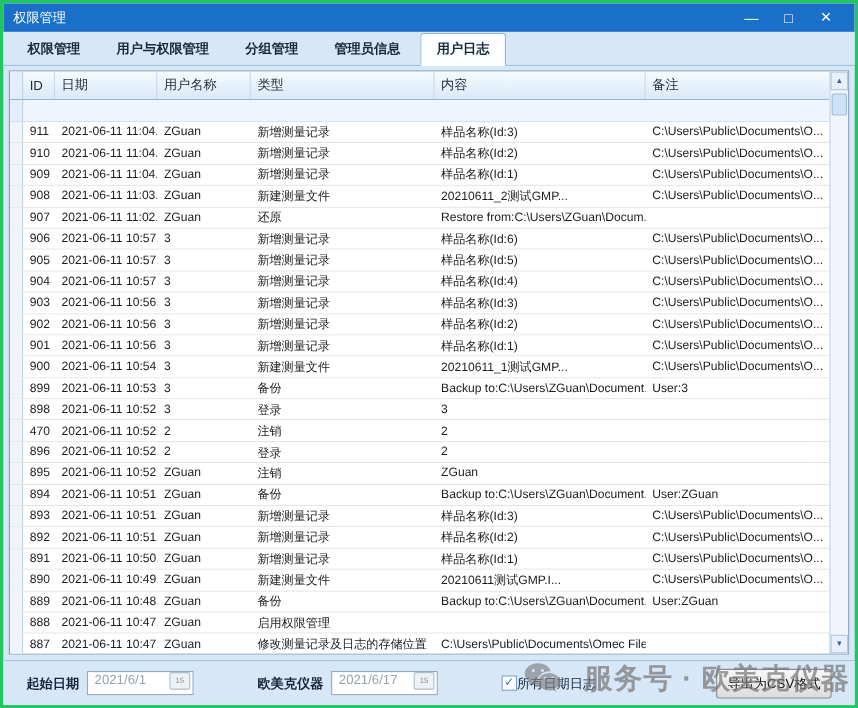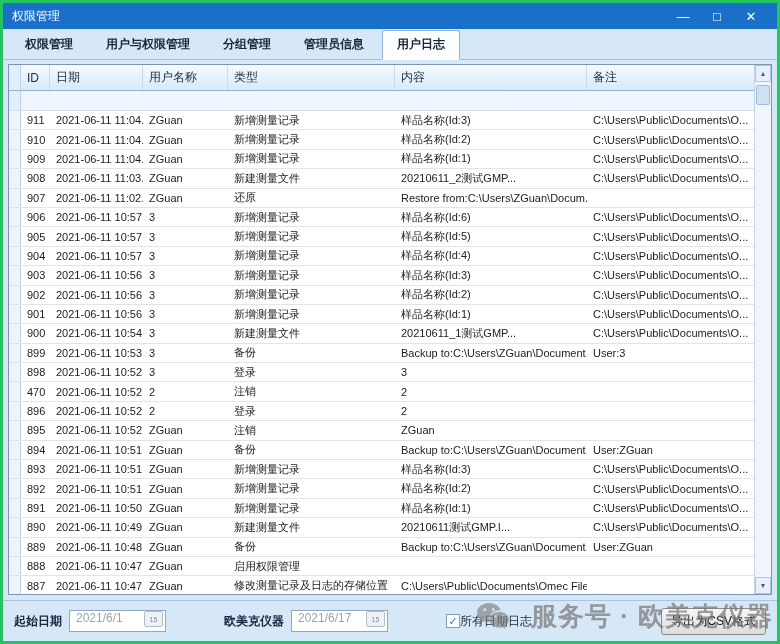--- a/index.html
+++ b/index.html
@@ -46,21 +46,21 @@
             background:#f1f5fa; border-left:1px solid #c2d4e6;
             display:flex; flex-direction:column; }
   .sbtn{ height:17px; flex:0 0 17px; background:#e7f0fa; border:1px solid #aec6de;
          display:flex; align-items:center; justify-content:center;
          font-size:7px; color:#44608a; }
   .sbtn.down{ margin-top:auto; }
   .sthumb{ height:20px; margin:3px 1px 0 1px; background:#cfe2f5;
            border:1px solid #9dbbda; border-radius:2px; }
   
   .footer{ position:absolute; left:0; right:0; bottom:0; height:41px;
-           display:flex; align-items:center; padding:0 11px;
+           display:flex; align-items:center; padding:0 21px;
            background:#d6e7f7; border-top:1px solid #aac4dd; }
   .flabel{ font-size:12px; font-weight:bold; color:#15253f; white-space:nowrap; }
   .dateinput{ width:97px; height:22px; background:#fff; border:1px solid #93a9bd;
               display:flex; padding:0 2px 0 6px; margin-left:7px; }
   .dateval{ color:#9aa3ad; font-size:12px; flex:1; }
   .calbtn{ width:19px; height:16px; background:#eef1f5; border:1px solid #aebecb;
            font-size:7px; color:#888; display:flex; align-items:center;
            justify-content:center; border-radius:2px; }
   .gap1{ margin-left:58px; } .gap2{ margin-left:58px; }
   .cbwrap{ display:flex; align-items:center; }

